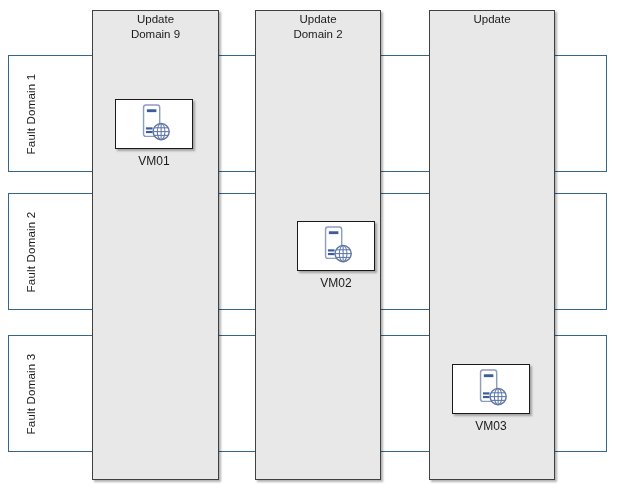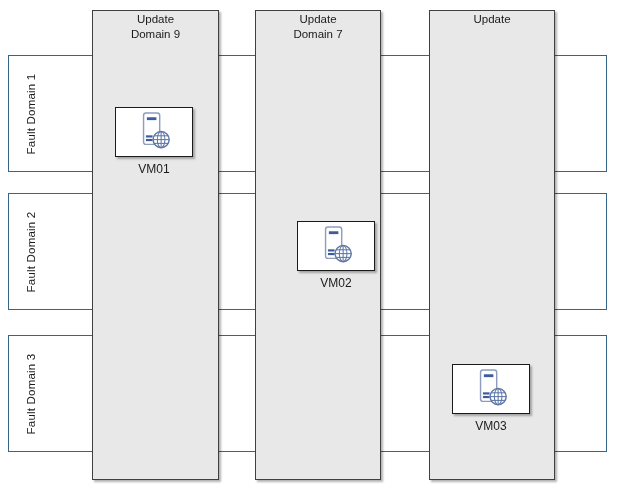--- a/index.html
+++ b/index.html
@@ -26,21 +26,21 @@
     position:absolute;top:10px;height:470px;background:var(--update-domain-fill,#e8e8e8);
     border:1px solid var(--update-domain-border,#404040);
     box-shadow:2px 2px 2px rgba(0,0,0,.30);box-sizing:border-box;z-index:2;
   }
   .ud1{left:92px;width:127px}
   .ud2{left:255px;width:126px}
   .ud3{left:429px;width:126px}
   .ud-label{padding-top:1px;text-align:center;font-size:11.5px;line-height:1.32;}
   
   .vm{position:absolute;width:78px;height:50px;z-index:3;}
-  .vm1{left:115px;top:107px}
+  .vm1{left:115px;top:99px}
   .vm2{left:297px;top:221px}
   .vm3{left:452px;top:364px}
   .vm-box{
     width:100%;height:100%;background:var(--vm-box-fill,#ffffff);
     border:1.4px solid var(--vm-box-border,#1a1a1a);
     box-shadow:2px 2px 2px rgba(0,0,0,.30);box-sizing:border-box;
     display:flex;align-items:center;justify-content:center;
   }
   .vm-label{position:absolute;top:55px;left:0;width:100%;text-align:center;font-size:12px;}
   
@@ -66,21 +66,21 @@
 
   <div class="ud ud1">
     <div class="ud-label">
       <div>Update</div>
       <div>Domain 9</div>
     </div>
   </div>
   <div class="ud ud2">
     <div class="ud-label">
       <div>Update</div>
-      <div>Domain 7</div>
+      <div>Domain 2</div>
     </div>
   </div>
   <div class="ud ud3">
     <div class="ud-label">
       <div>Update</div>
     </div>
   </div>
 
   <div class="vm vm1">
     <div class="vm-box">

